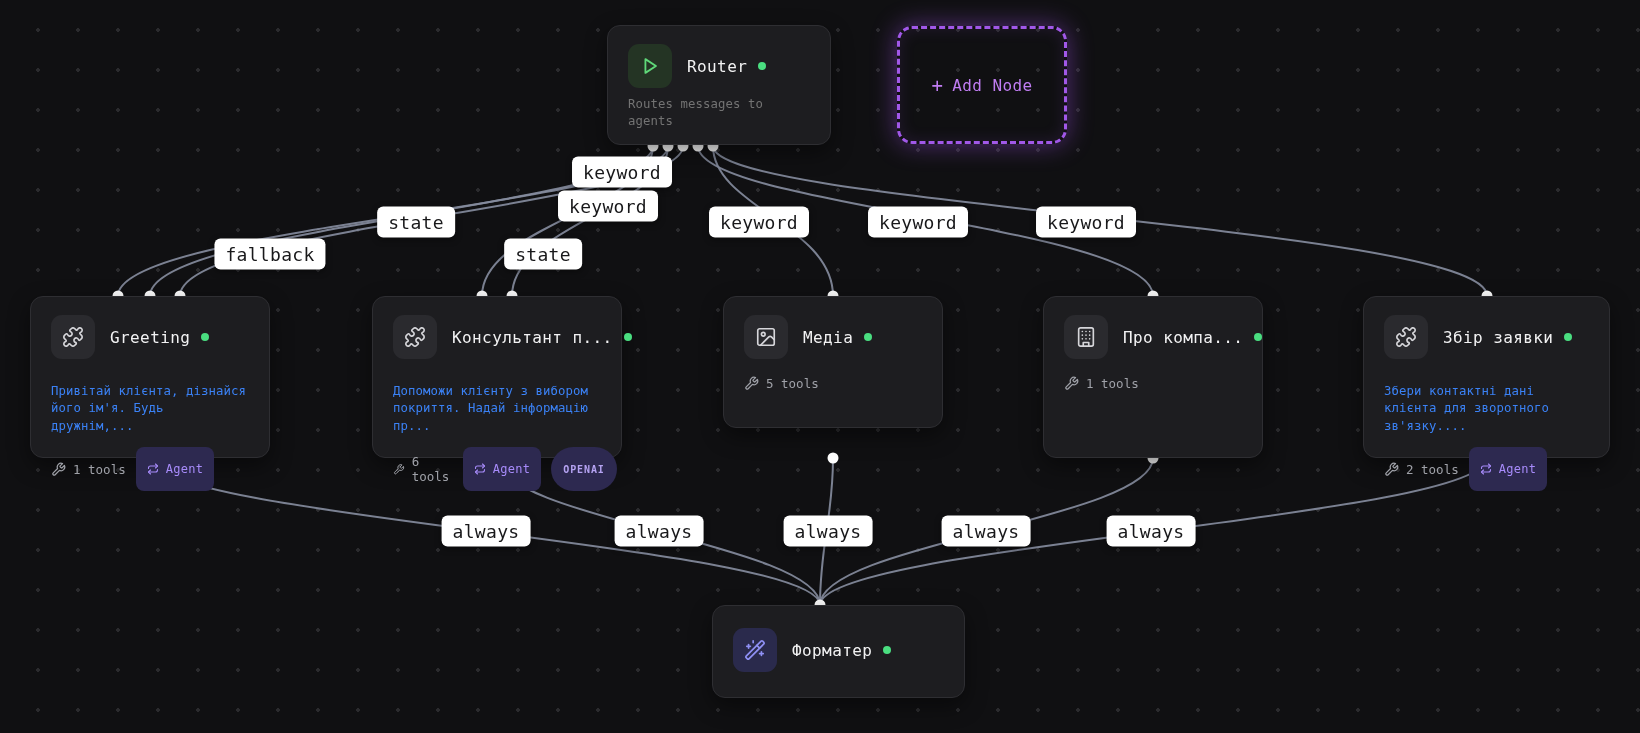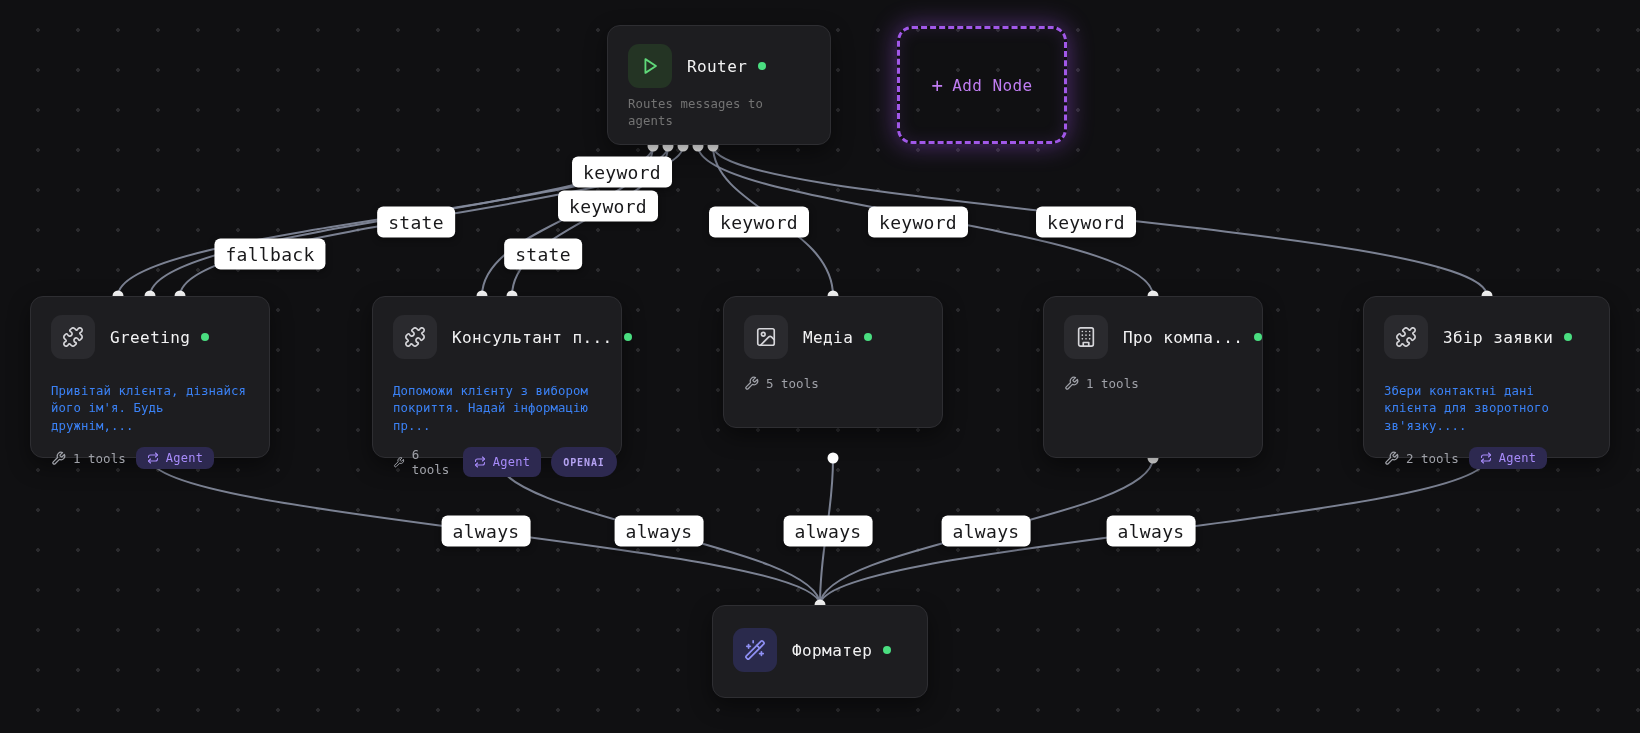--- a/index.html
+++ b/index.html
@@ -47,21 +47,21 @@
   .dot{width:8px;height:8px;border-radius:50%;background:#4ade80;margin-left:11px;flex:none;}
   .desc{margin-top:24px;font-size:12.3px;line-height:1.42;color:#3b82f6;letter-spacing:.1px;}
   .foot{margin-top:12px;display:flex;gap:10px;color:#9fa1a8;font-size:12.5px;}
   .foot.spaced{margin-top:17px;}
   .tools{display:flex;align-items:center;gap:7px;}
   .tools svg{width:15px;height:15px;color:#9fa1a8;}
   .badge{
     display:flex;align-items:center;gap:7px;
     background:#2d2950;color:#a78bfa;
     font-size:12px;letter-spacing:.3px;
-    padding:4px 11px;border-radius:8px;cursor:default;
+    padding:15px 11px;border-radius:8px;cursor:default;
   }
   .badge svg{width:12px;height:12px;}
   .badge.pill{
     color:#b5a3f2;font-size:10px;font-weight:bold;letter-spacing:.9px;
     padding:5px 12px;border-radius:999px;
   }
   #node-router .desc{margin-top:8px;color:#737373;}
   #node-formatter{padding-top:22px;}
   .add-node{
     position:absolute;left:897px;top:26px;width:170px;height:118px;box-sizing:border-box;z-index:2;
@@ -274,21 +274,21 @@
             <path d="m17 2 4 4-4 4"></path>
             <path d="M3 11v-1a4 4 0 0 1 4-4h14"></path>
             <path d="m7 22-4-4 4-4"></path>
             <path d="M21 13v1a4 4 0 0 1-4 4H3"></path>
           </svg>
         <span>Agent</span>
       </span>
     </div>
   </div>
 
-  <div class="card" id="node-formatter" style="left:712px;top:605px;width:216px;height:93px">
+  <div class="card" id="node-formatter" style="left:712px;top:605px;width:253px;height:93px">
     <div class="head">
       <div class="tile tile-purple">
         <svg viewBox="0 0 24 24" fill="none" stroke="currentColor" stroke-width="1.8" stroke-linecap="round" stroke-linejoin="round">
             <path d="m21.64 3.64-1.28-1.28a1.21 1.21 0 0 0-1.72 0L2.36 18.64a1.21 1.21 0 0 0 0 1.72l1.28 1.28a1.2 1.2 0 0 0 1.72 0L21.64 5.36a1.2 1.2 0 0 0 0-1.72Z"></path>
             <path d="m14 7 3 3"></path>
             <path d="M5 6v4"></path>
             <path d="M19 14v4"></path>
             <path d="M10 2v2"></path>
             <path d="M7 8H3"></path>
             <path d="M21 16h-4"></path>

